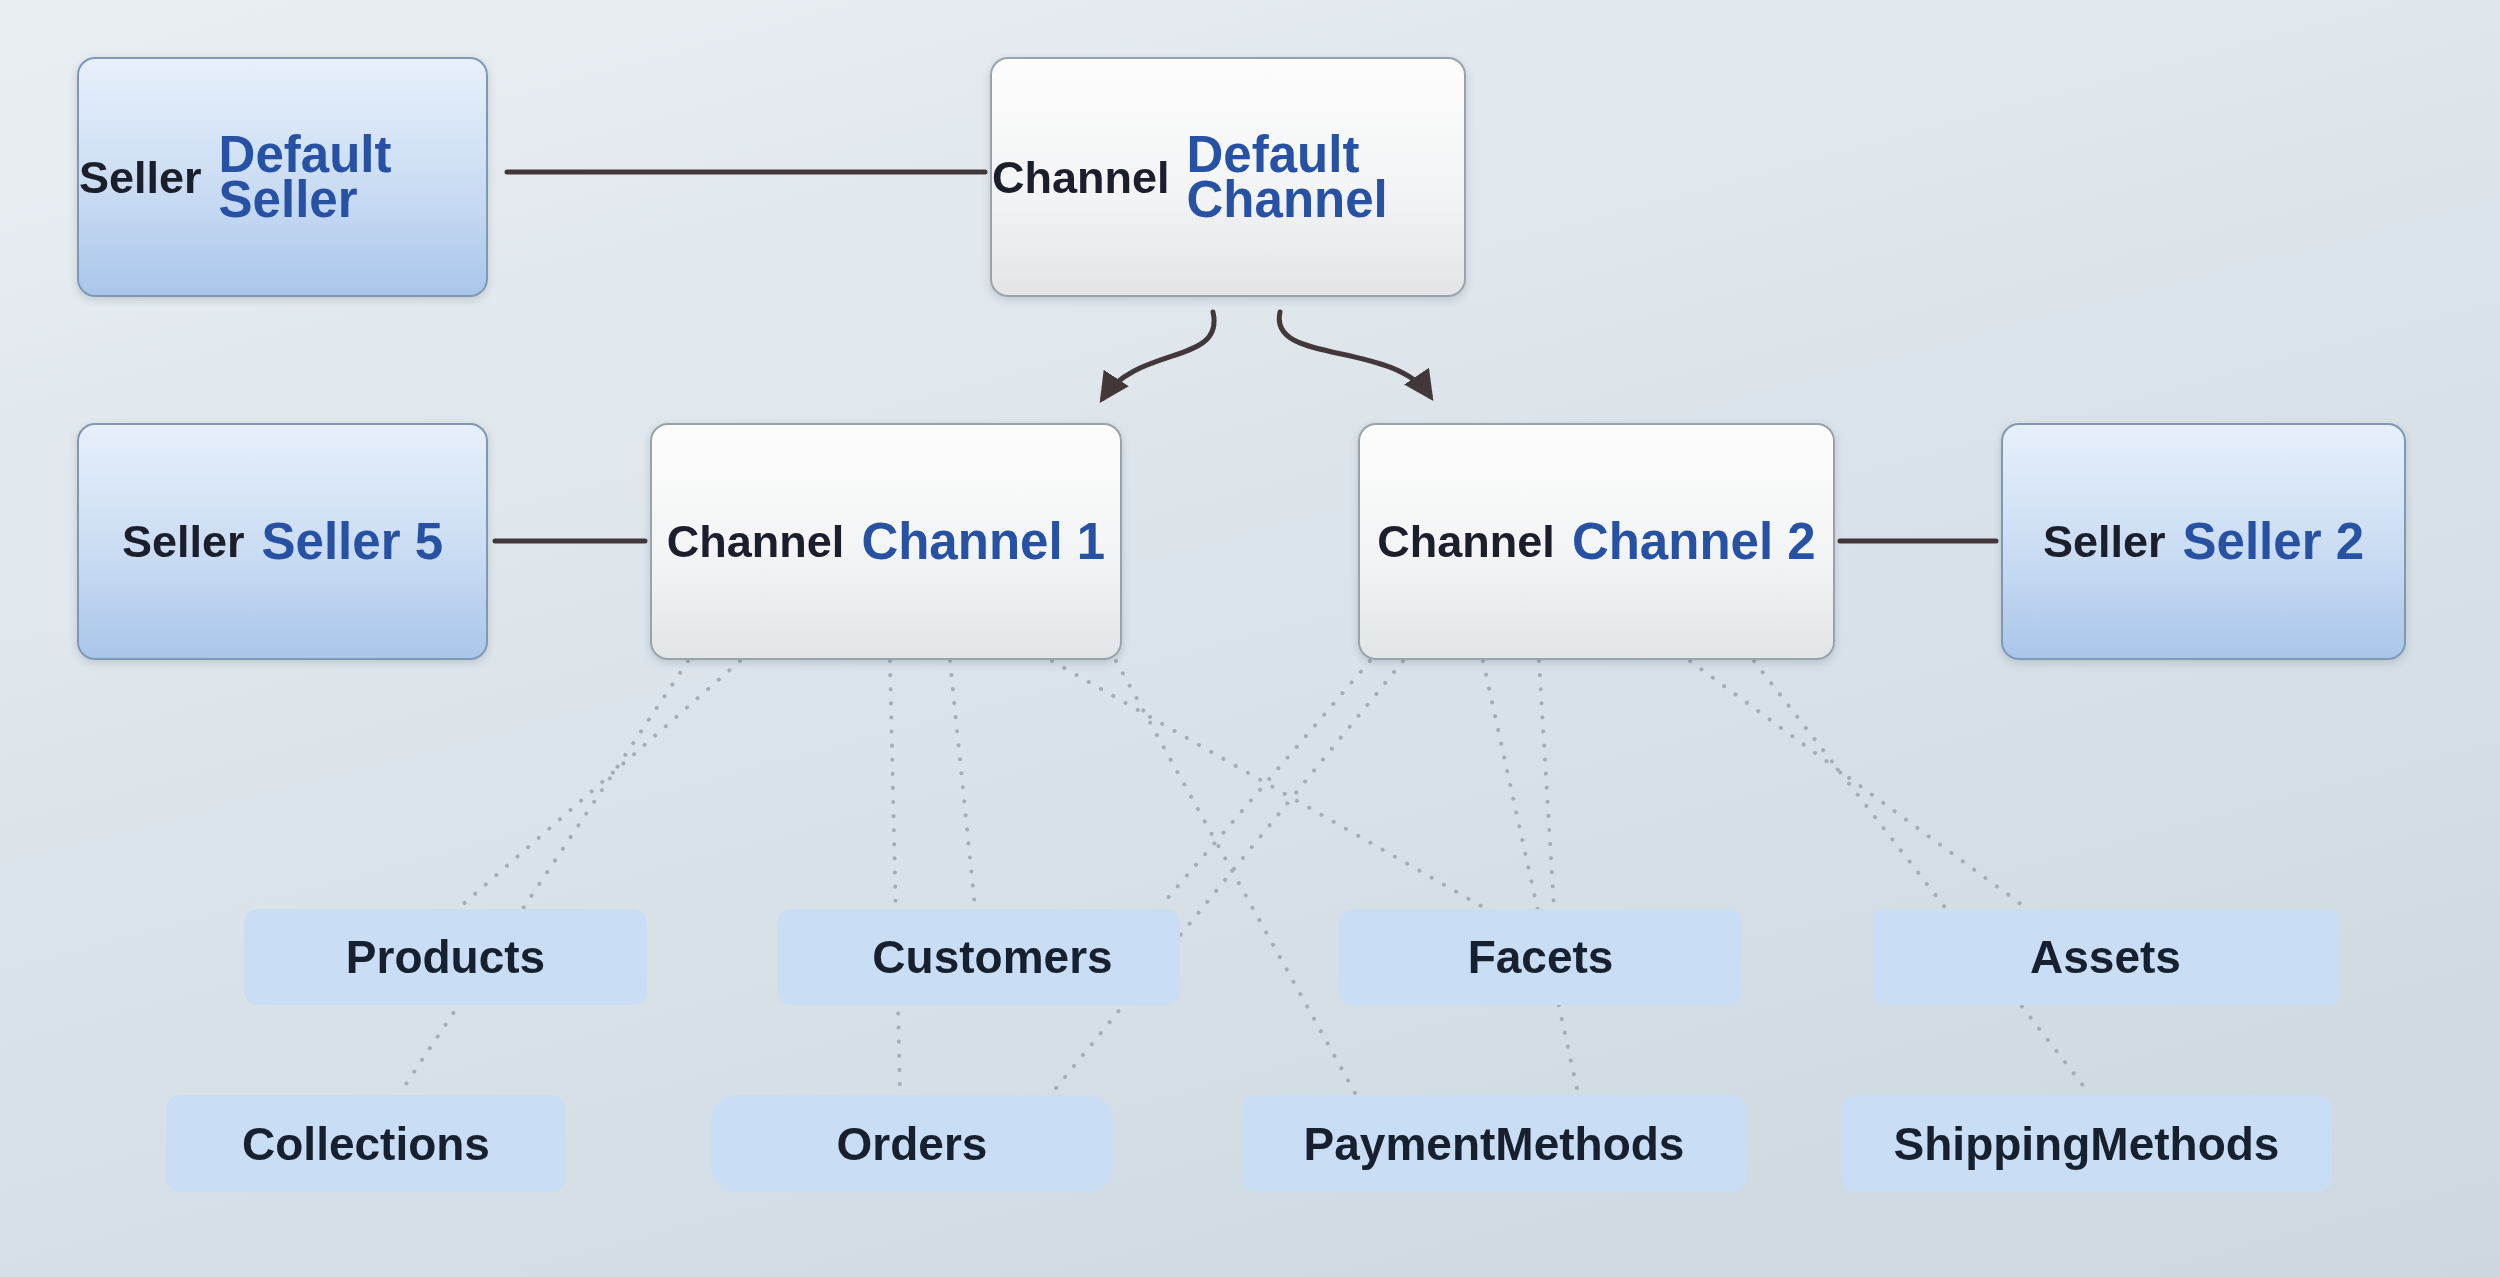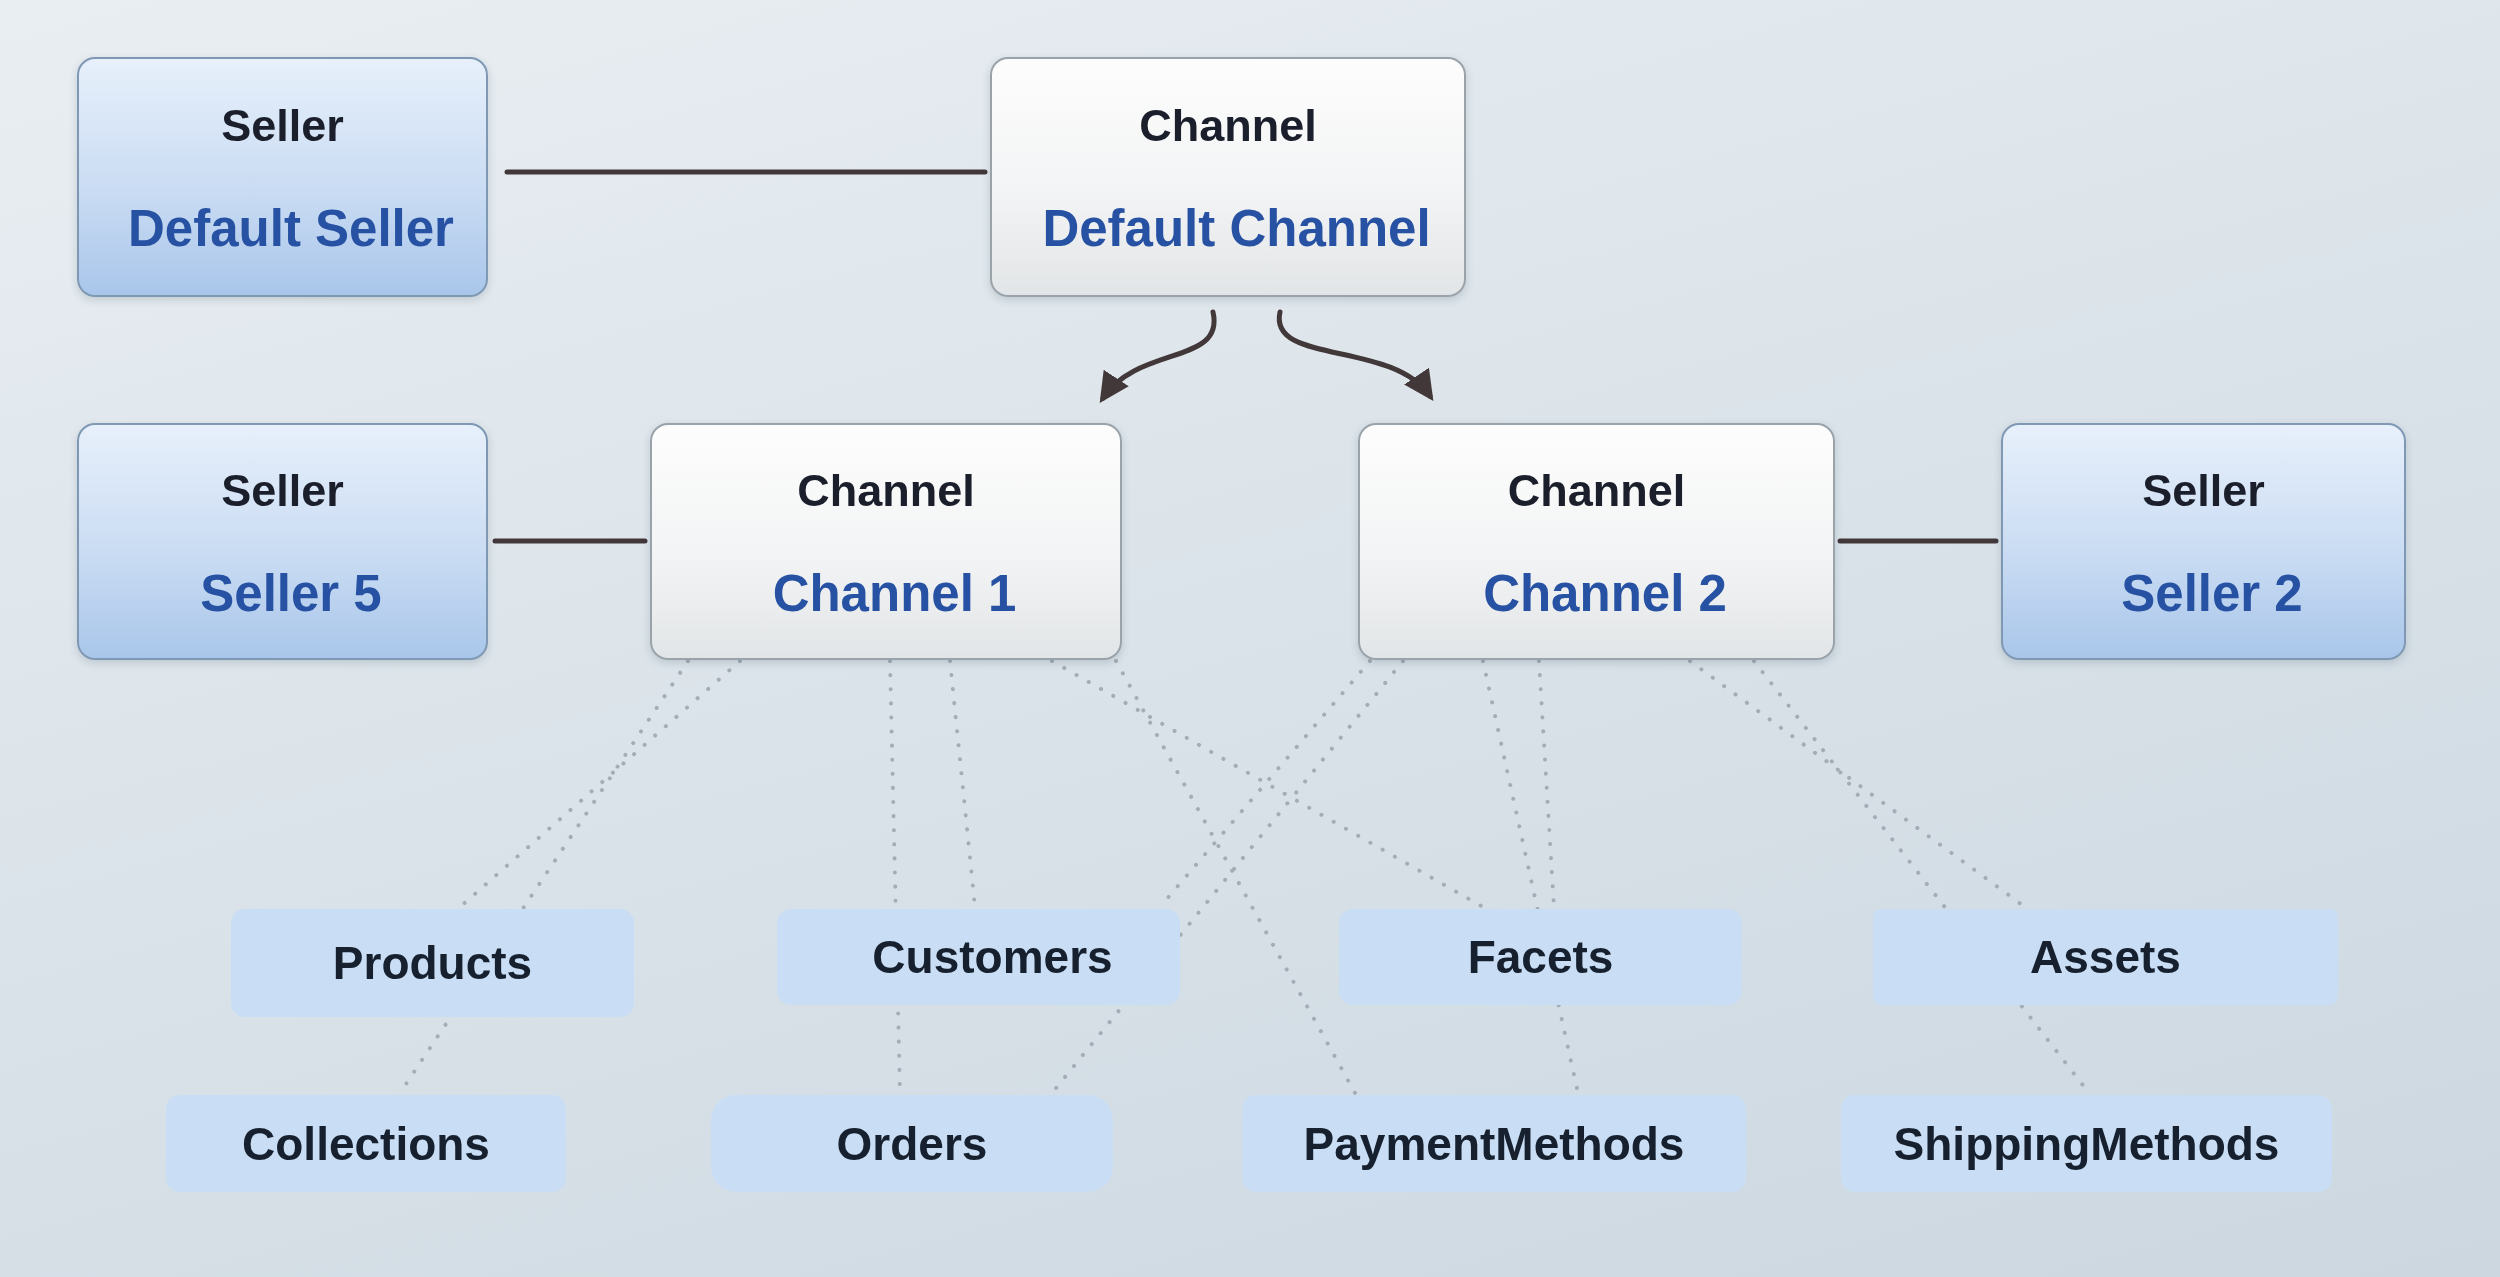--- a/index.html
+++ b/index.html
@@ -23,24 +23,23 @@
     left: 0; top: 0;
     width: 2500px; height: 1277px;
     z-index: 1;
   }
   .node {
     position: absolute;
     z-index: 2;
     box-sizing: border-box;
     border-radius: 18px;
     display: flex;
-    flex-direction: column;
+    flex-direction: row;
     align-items: center;
     justify-content: center;
-    gap: 58px;
     box-shadow: 0 3px 8px rgba(40,60,80,0.18);
   }
   .node.seller {
     background: linear-gradient(180deg, #e7f0fb 0%, #cadcf3 55%, #a9c6ea 100%);
     border: 2px solid #7f99b5;
   }
   .node.channel {
     background: linear-gradient(180deg, #fdfdfd 0%, #f3f4f5 55%, #e2e5e7 100%);
     border: 2px solid #9aa3aa;
   }
@@ -131,21 +130,21 @@
   <div class="node channel" style="left:1358px; top:423px; width:477px; height:237px;">
     <div class="node-type">Channel</div>
     <div class="node-name">Channel 2</div>
   </div>
 
   <div class="node seller" style="left:2001px; top:423px; width:405px; height:237px;">
     <div class="node-type">Seller</div>
     <div class="node-name">Seller 2</div>
   </div>
 
-  <div class="entity" style="left:231px; top:909px; width:403px; height:108px;">
+  <div class="entity" style="left:244px; top:909px; width:403px; height:96px;">
     <span>Products</span>
   </div>
   <div class="entity" style="left:777px; top:909px; width:403px; height:96px;padding-left:28px;">
     <span>Customers</span>
   </div>
   <div class="entity" style="left:1339px; top:909px; width:403px; height:96px;">
     <span>Facets</span>
   </div>
   <div class="entity" style="left:1873px; top:909px; width:465px; height:96px;border-radius:8px;">
     <span>Assets</span>

